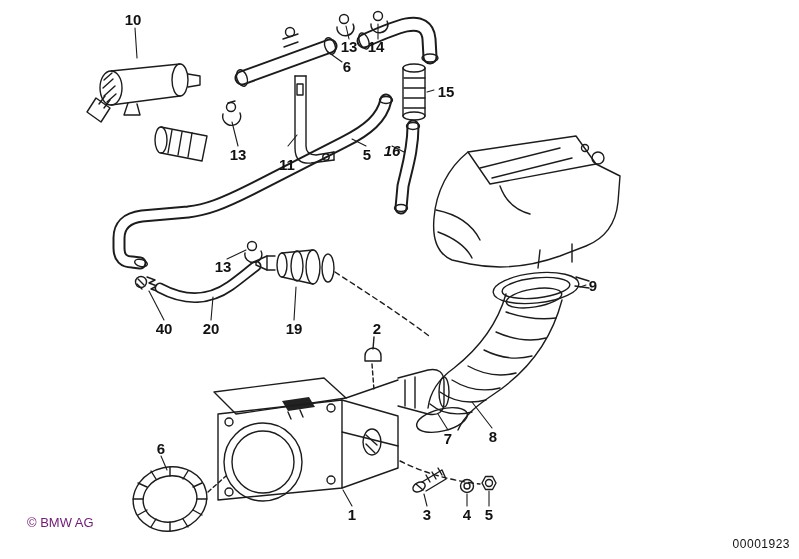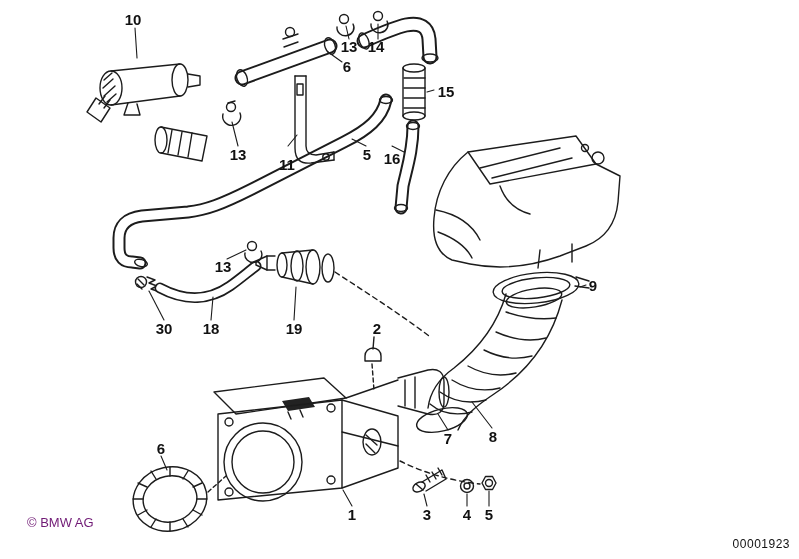--- a/index.html
+++ b/index.html
@@ -241,25 +241,25 @@
 
   <div class="callout-layer" id="callouts">
       <div class="callout" style="left: 133px; top: 19px;">10</div>
       <div class="callout" style="left: 349px; top: 46px;">13</div>
       <div class="callout" style="left: 376px; top: 46px;">14</div>
       <div class="callout" style="left: 347px; top: 66px;">6</div>
       <div class="callout" style="left: 446px; top: 91px;">15</div>
       <div class="callout" style="left: 238px; top: 154px;">13</div>
       <div class="callout" style="left: 287px; top: 164px;">11</div>
       <div class="callout" style="left: 367px; top: 154px;">5</div>
-      <div class="callout" style="left: 392px; top: 158px;">16</div>
+      <div class="callout" style="left: 392px; top: 150px; font-style: italic;">16</div>
       <div class="callout" style="left: 223px; top: 266px;">13</div>
       <div class="callout" style="left: 593px; top: 285px;">9</div>
-      <div class="callout" style="left: 164px; top: 328px;">30</div>
-      <div class="callout" style="left: 211px; top: 328px;">18</div>
+      <div class="callout" style="left: 164px; top: 328px;">40</div>
+      <div class="callout" style="left: 211px; top: 328px;">20</div>
       <div class="callout" style="left: 294px; top: 328px;">19</div>
       <div class="callout" style="left: 377px; top: 328px;">2</div>
       <div class="callout" style="left: 448px; top: 438px;">7</div>
       <div class="callout" style="left: 493px; top: 436px;">8</div>
       <div class="callout" style="left: 161px; top: 448px;">6</div>
       <div class="callout" style="left: 352px; top: 514px;">1</div>
       <div class="callout" style="left: 427px; top: 514px;">3</div>
       <div class="callout" style="left: 467px; top: 514px;">4</div>
       <div class="callout" style="left: 489px; top: 514px;">5</div>
     </div>

